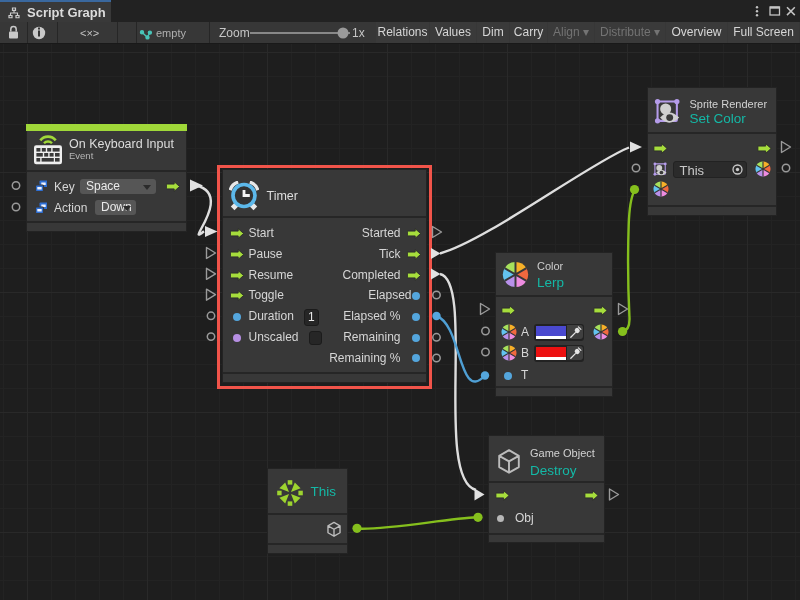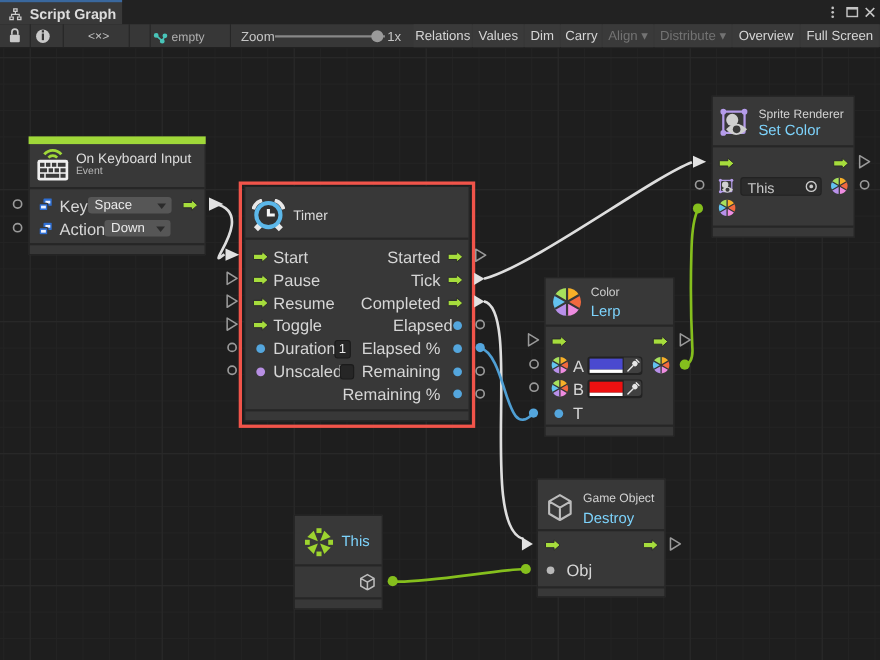--- a/index.html
+++ b/index.html
@@ -31,22 +31,22 @@
     linear-gradient(to right, #232323 1px, transparent 1px),
     linear-gradient(to bottom, #232323 1px, transparent 1px);
   background-size:120px 120px, 120px 120px, 24px 24px, 24px 24px;
   background-position:27px 8px, 27px 8px, 3px 8px, 3px 8px; }
 
 
 .node { position:absolute; background:#383838; border:1px solid #232323; }
 .hsep { position:absolute; left:0; width:100%; height:2px; background:#262626; }
 .ntitle  { position:absolute; color:#dddddd; font-size:12.5px; white-space:nowrap; }
 .nsub    { position:absolute; color:#b6b6b6; font-size:11px; white-space:nowrap; }
-.nbig    { position:absolute; color:#7dd3fc; font-size:13.5px; white-space:nowrap; }
-.plabel  { position:absolute; color:#d6d6d6; font-size:15px; white-space:nowrap; }
+.nbig    { position:absolute; color:#14b8a6; font-size:13.5px; white-space:nowrap; }
+.plabel  { position:absolute; color:#d6d6d6; font-size:12px; white-space:nowrap; }
 .dropdown{ position:absolute; background:#565656; border-radius:3px; color:#eaeaea;
   font-size:12px; line-height:15px; padding-left:6px; }
 .dropdown .caret { position:absolute; right:5px; top:6px; width:0; height:0;
   border-left:4px solid transparent; border-right:4px solid transparent;
   border-top:5px solid #2b2b2b; }
 .dot { position:absolute; border-radius:50%; }
 svg.icon { position:absolute; }
 #wires { position:absolute; left:0; top:0; width:800px; height:600px; pointer-events:none; }
 </style>
 </head>
@@ -161,21 +161,21 @@
       </svg>
     <div class="plabel" style="left:27px;top:54.5px">Key</div>
     <div class="dropdown" style="left:53px;top:53.5px;width:76px;height:15px;">Space<span class="caret"></span></div>
     <svg class="icon" style="left:139px;top:56px" width="14" height="11" viewBox="0 0 14 11">
         <use href="#greenarrow"></use>
       </svg>
     <svg class="icon" style="left:8px;top:76.5px" width="12" height="12" viewBox="0 0 12 12">
         <use href="#objicon"></use>
       </svg>
     <div class="plabel" style="left:27px;top:76px">Action</div>
-    <div class="dropdown" style="left:68px;top:75px;width:60px;height:15px;">Down<span class="caret"></span></div>
+    <div class="dropdown" style="left:68px;top:75px;width:41px;height:15px;">Down<span class="caret"></span></div>
     <div class="hsep" style="top:95.5px"></div>
   </div>
 
   <div style="position:absolute;left:217px;top:164.5px;width:214.5px;height:224px;border:3px solid #f1544a"></div>
   <div class="node" style="left:221.5px;top:169px;width:205px;height:214px;">
     <svg class="icon" style="left:6px;top:11px" width="30" height="30" viewBox="0 0 30 30">
       <path d="M1.2 9.2 A11.5 11.5 0 0 1 9.2 1.2" fill="none" stroke="#e8e8e8" stroke-width="3.4"></path>
       <path d="M20.8 1.2 A11.5 11.5 0 0 1 28.8 9.2" fill="none" stroke="#e8e8e8" stroke-width="3.4"></path>
       <rect x="2.9" y="22.9" width="5.2" height="5.2" fill="#e8e8e8" transform="rotate(45 5.5 25.5)"></rect>
       <rect x="21.9" y="22.9" width="5.2" height="5.2" fill="#e8e8e8" transform="rotate(-45 24.5 25.5)"></rect>

